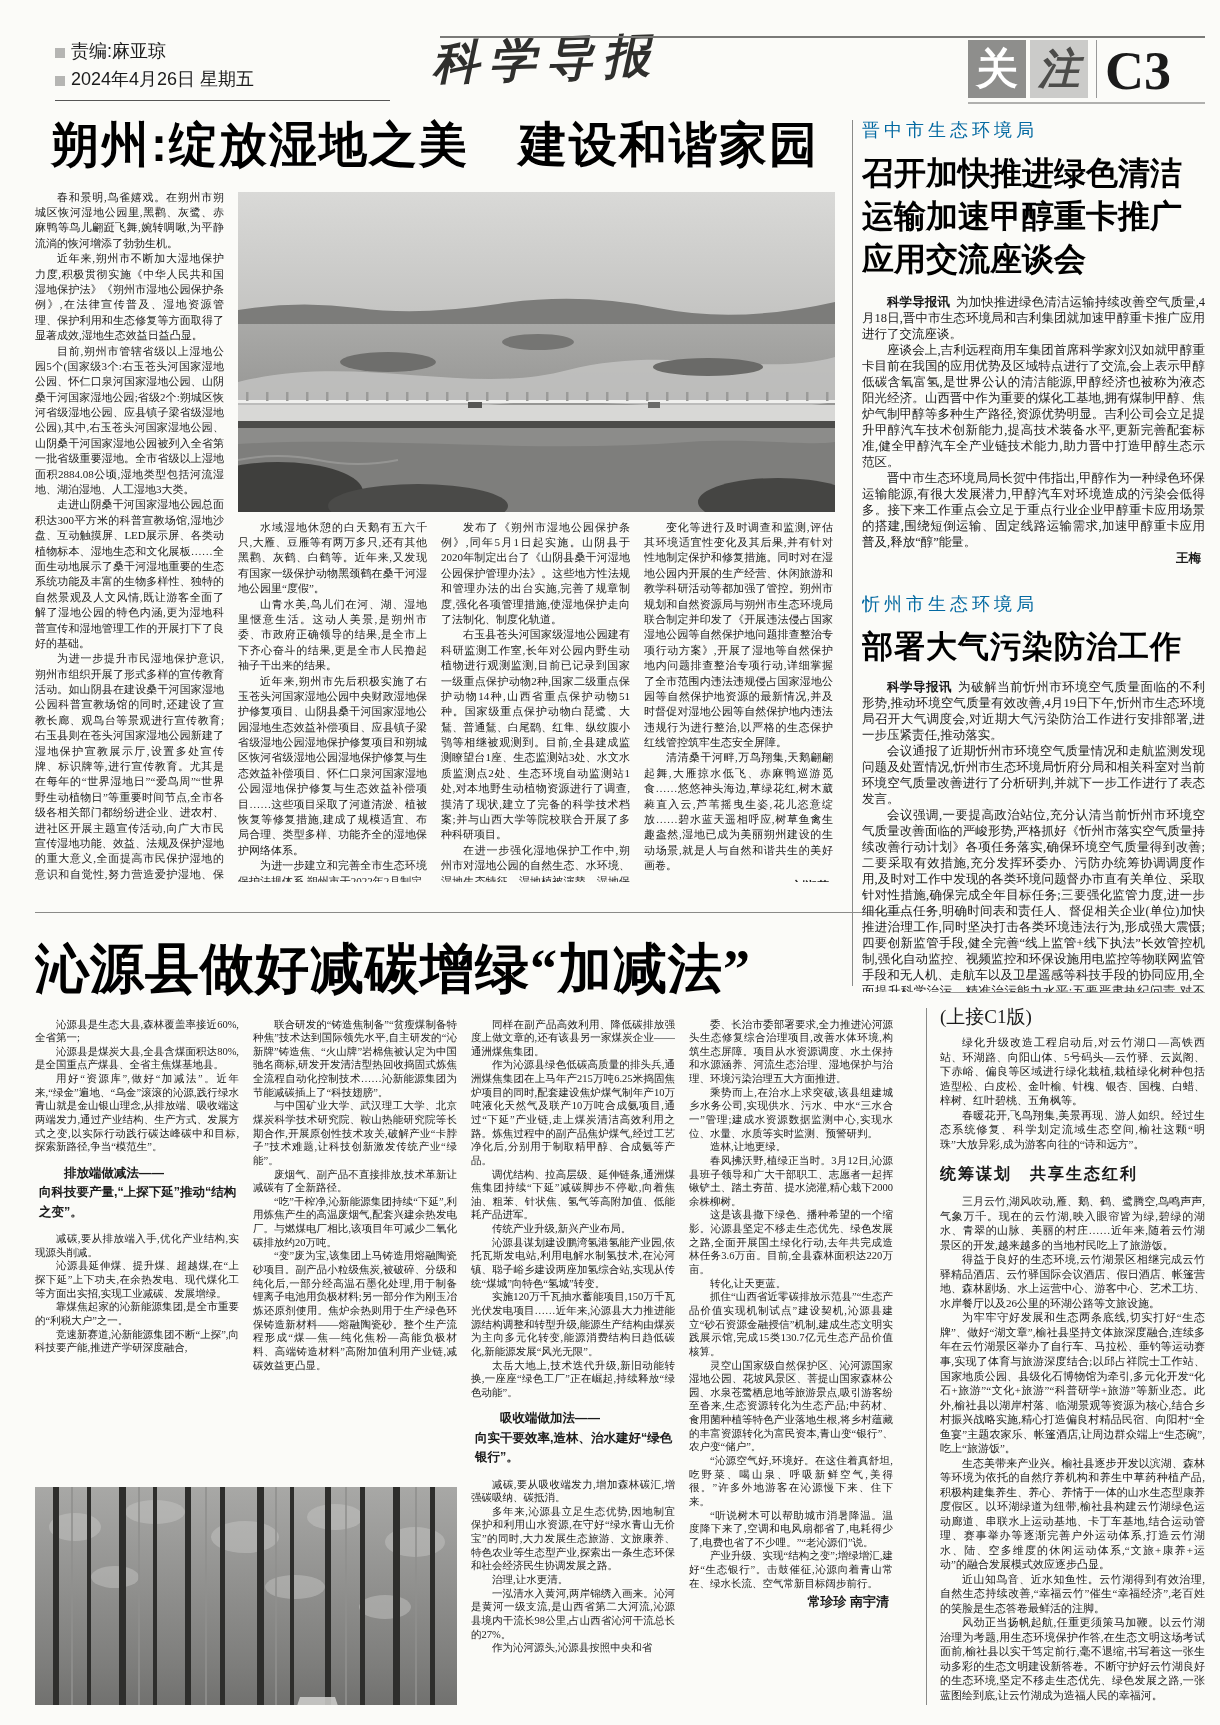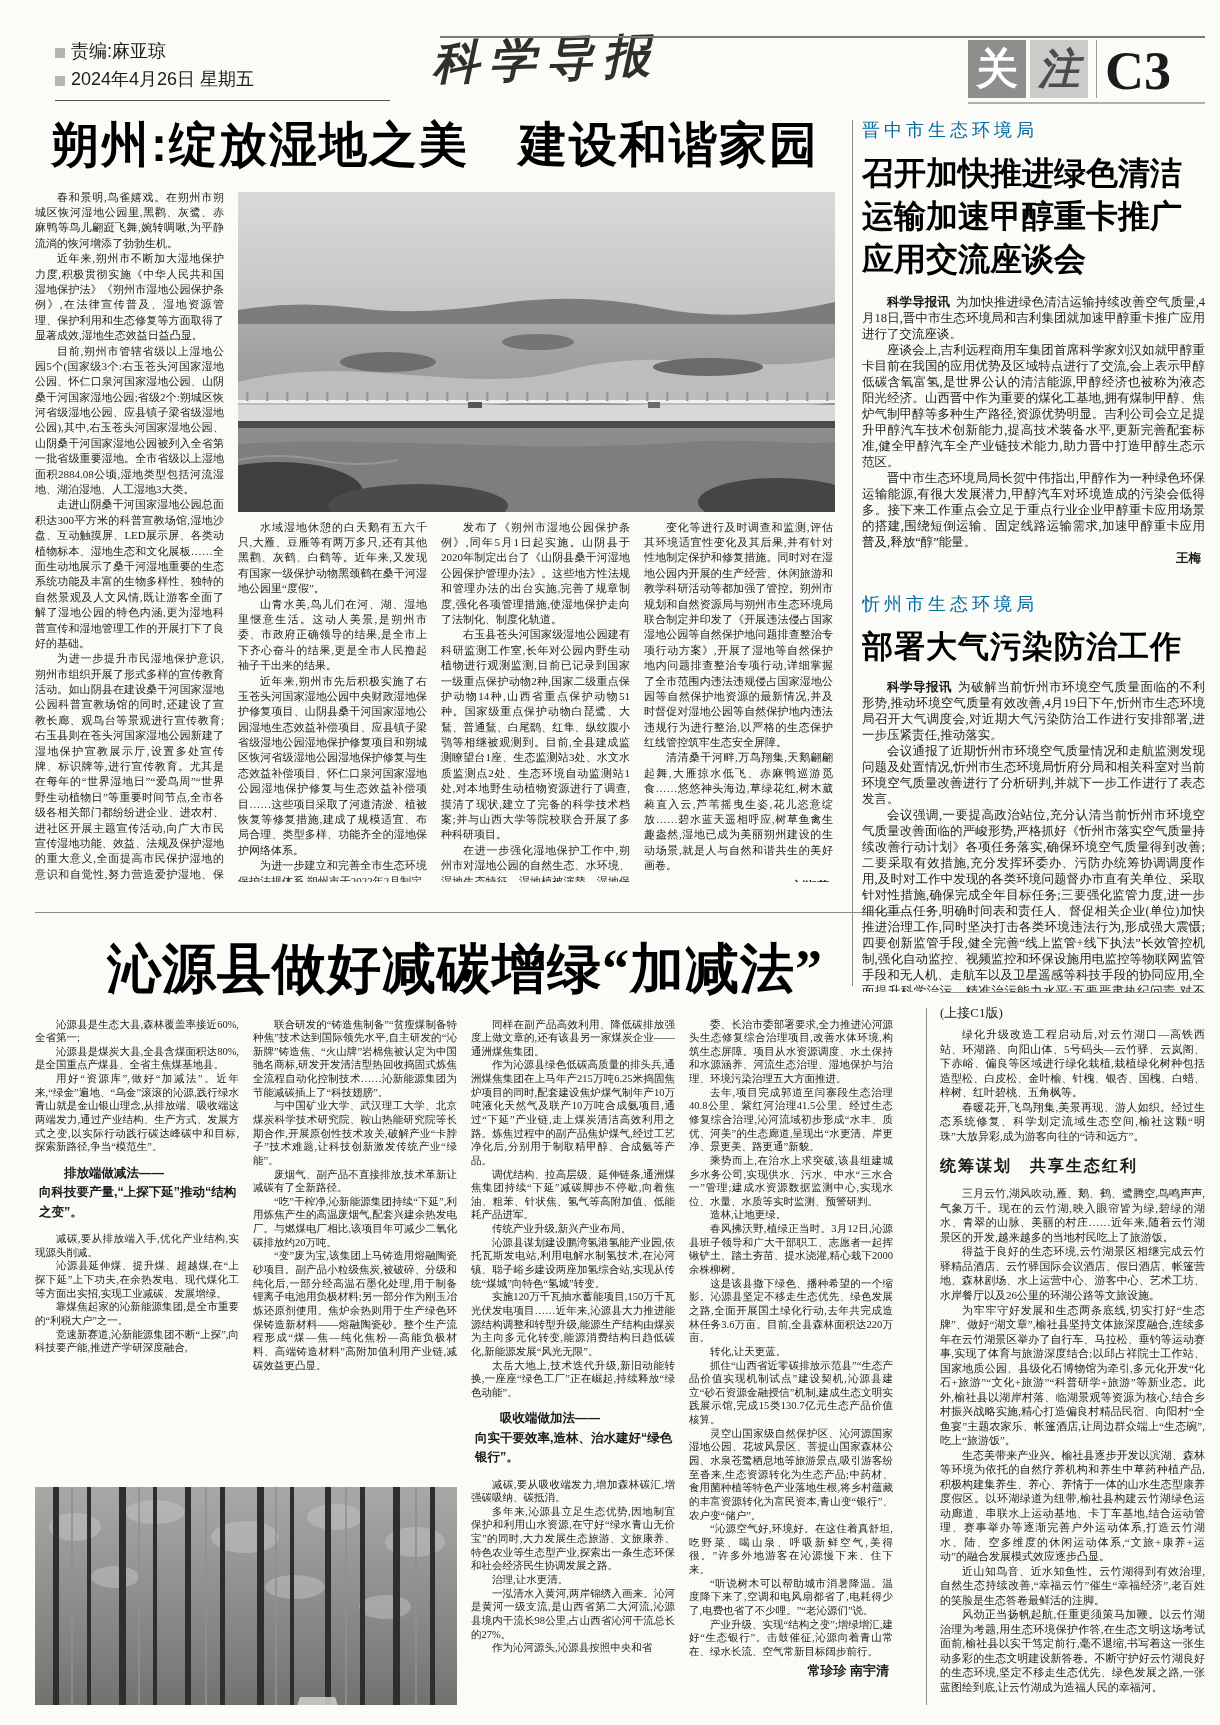--- a/index.html
+++ b/index.html
@@ -45,33 +45,33 @@
   .lead{font-weight:bold;font-family:"Liberation Sans","DejaVu Sans",sans-serif;margin-right:6px;}
   .r-byline{font-size:12.5px;}
   .r-article2{margin-top:26px;}
   
   .vrule1{position:absolute;left:852px;top:120px;width:1px;height:866px;background:#8a8a88;}
   .hrule1{position:absolute;left:35px;top:912px;width:877px;height:1px;background:#8a8a88;}
   .vrule2{position:absolute;left:926px;top:1008px;width:1px;height:697px;background:#8a8a88;}
   .hrule2{position:absolute;left:940px;top:992px;width:265px;height:1px;background:#9a9a98;}
   
   .m-article{position:absolute;left:35px;top:936px;width:860px;height:769px;overflow:hidden;}
-  .qy-headline{font-size:54px;font-weight:900;text-align:center;letter-spacing:1px;line-height:1.25;color:#000;}
+  .qy-headline{font-size:54px;font-weight:900;letter-spacing:1px;line-height:1.25;color:#000;}
   .m-cols{position:relative;display:flex;gap:14px;margin-top:14px;}
   .m-col{width:204px;height:675px;overflow:hidden;font-size:10.5px;line-height:1.3;}
   .m-col.short{height:378px;}
   .sub-head{font-family:"Liberation Sans","DejaVu Sans",sans-serif;font-weight:bold;font-size:12.5px;
             line-height:1.55;margin:10px 0;padding-left:4px;}
   .sub-head .l1{text-indent:2em;}
   .m-photo{position:absolute;left:0;top:469px;width:422px;height:300px;background:#6f6f6d;overflow:hidden;}
   .m-article .byline{font-size:13px;margin-top:4px;}
   
   .c-col{position:absolute;left:940px;top:1004px;width:265px;height:701px;overflow:hidden;
          font-size:11px;line-height:1.32;}
-  .c-note{font-size:13px;margin-bottom:6px;}
+  .c-note{font-size:19px;margin-bottom:6px;}
   .c-subhead{font-family:"Liberation Sans","DejaVu Sans",sans-serif;font-weight:bold;font-size:16px;
              letter-spacing:2px;margin:12px 0 10px 0;}
   svg{display:block;}
 </style>
 </head>
 <body>
 
 <div class="page">
 
   <div class="editor-block sans">
@@ -323,21 +323,20 @@
             <p class="para">减碳,要从吸收端发力,增加森林碳汇,增强碳吸纳、碳抵消。</p>
             <p class="para">多年来,沁源县立足生态优势,因地制宜保护和利用山水资源,在守好“绿水青山无价宝”的同时,大力发展生态旅游、文旅康养、特色农业等生态型产业,探索出一条生态环保和社会经济民生协调发展之路。</p>
             <p class="para">治理,让水更清。</p>
             <p class="para">一泓清水入黄河,两岸锦绣入画来。沁河是黄河一级支流,是山西省第二大河流,沁源县境内干流长98公里,占山西省沁河干流总长的27%。</p>
             <p class="para">作为沁河源头,沁源县按照中央和省</p>
           </div>
       </div>
       <div class="m-col">
         <div>
             <p class="para">委、长治市委部署要求,全力推进沁河源头生态修复综合治理项目,改善水体环境,构筑生态屏障。项目从水资源调度、水土保持和水源涵养、河流生态治理、湿地保护与治理、环境污染治理五大方面推进。</p>
-            <p class="para">去年,项目完成郭道至闫寨段生态治理40.8公里、紫红河治理41.5公里。经过生态修复综合治理,沁河流域初步形成“水丰、质优、河美”的生态廊道,呈现出“水更清、岸更净、景更美、路更通”新貌。</p>
             <p class="para">乘势而上,在治水上求突破,该县组建城乡水务公司,实现供水、污水、中水“三水合一”管理;建成水资源数据监测中心,实现水位、水量、水质等实时监测、预警研判。</p>
             <p class="para">造林,让地更绿。</p>
             <p class="para">春风拂沃野,植绿正当时。3月12日,沁源县班子领导和广大干部职工、志愿者一起挥锹铲土、踏土夯苗、提水浇灌,精心栽下2000余株柳树。</p>
             <p class="para">这是该县撒下绿色、播种希望的一个缩影。沁源县坚定不移走生态优先、绿色发展之路,全面开展国土绿化行动,去年共完成造林任务3.6万亩。目前,全县森林面积达220万亩。</p>
             <p class="para">转化,让天更蓝。</p>
             <p class="para">抓住“山西省近零碳排放示范县”“生态产品价值实现机制试点”建设契机,沁源县建立“砂石资源金融授信”机制,建成生态文明实践展示馆,完成15类130.7亿元生态产品价值核算。</p>
             <p class="para">灵空山国家级自然保护区、沁河源国家湿地公园、花坡风景区、菩提山国家森林公园、水泉苍鹭栖息地等旅游景点,吸引游客纷至沓来,生态资源转化为生态产品;中药材、食用菌种植等特色产业落地生根,将乡村蕴藏的丰富资源转化为富民资本,青山变“银行”、农户变“储户”。</p>
             <p class="para">“沁源空气好,环境好。在这住着真舒坦,吃野菜、喝山泉、呼吸新鲜空气,美得很。”许多外地游客在沁源慢下来、住下来。</p>
             <p class="para">“听说树木可以帮助城市消暑降温。温度降下来了,空调和电风扇都省了,电耗得少了,电费也省了不少哩。”“老沁源们”说。</p>
             <p class="para">产业升级、实现“结构之变”;增绿增汇,建好“生态银行”。击鼓催征,沁源向着青山常在、绿水长流、空气常新目标阔步前行。</p>

